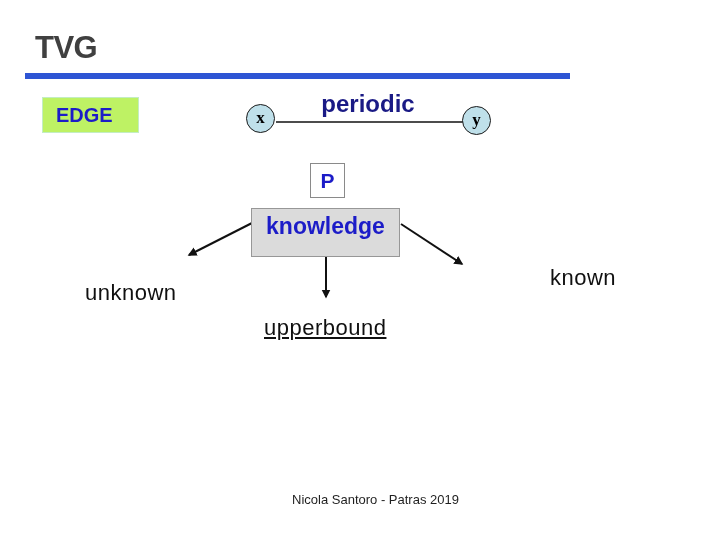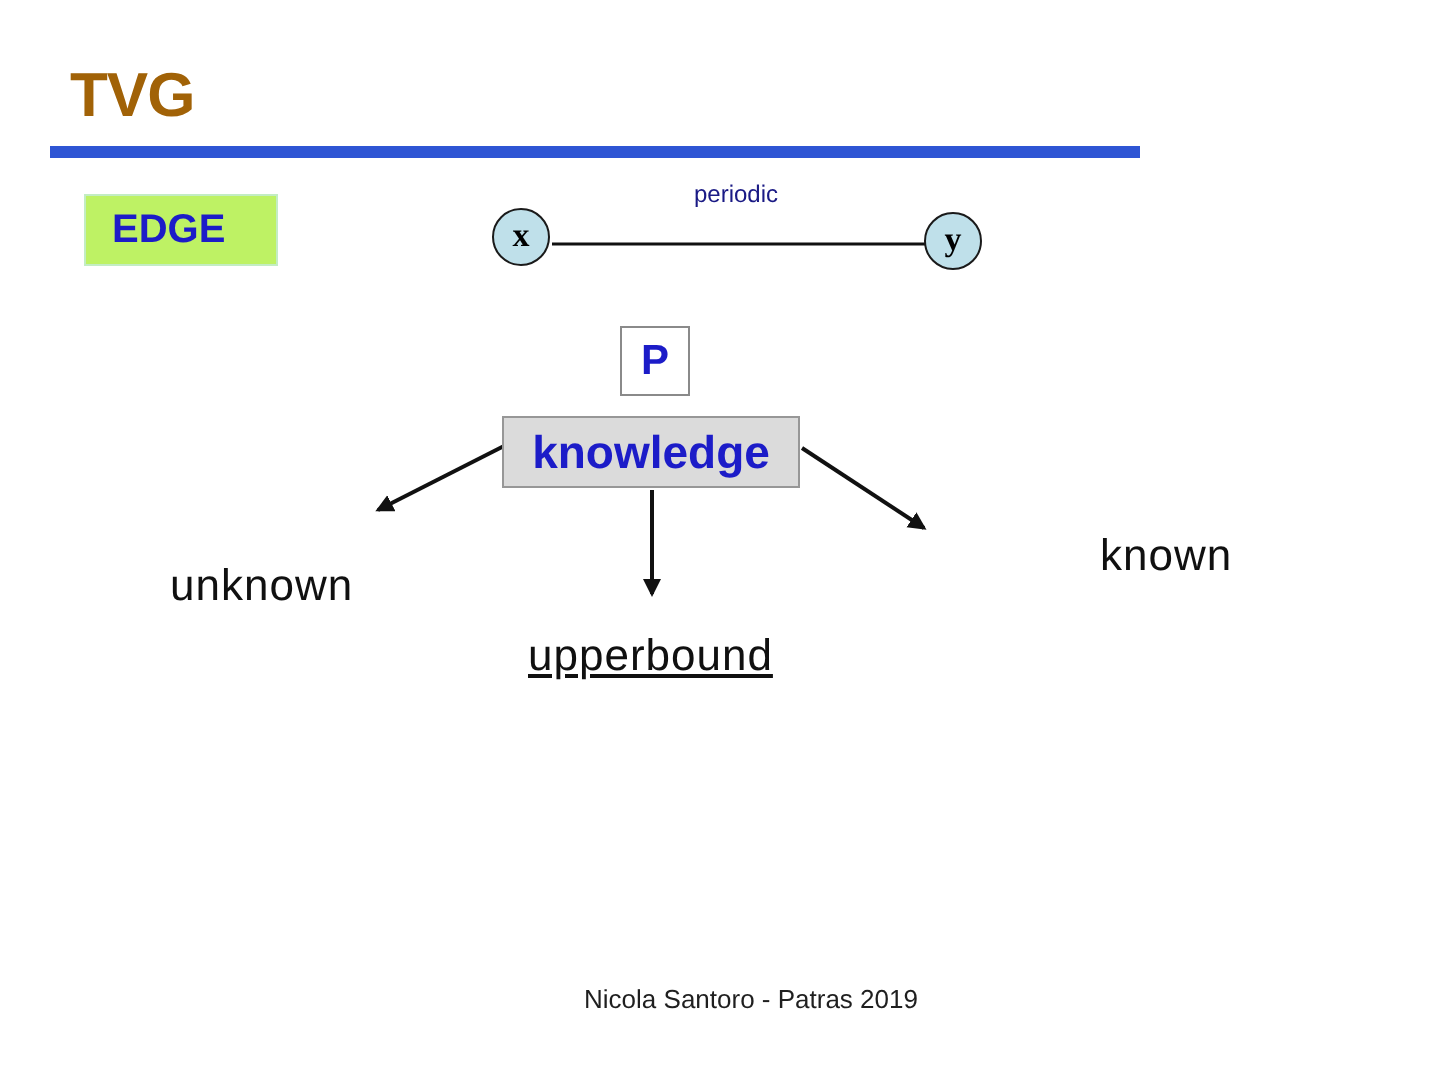--- a/index.html
+++ b/index.html
@@ -9,21 +9,21 @@
     position: relative;
     overflow: hidden;
     font-family: "Liberation Sans", sans-serif;
   }
   .abs { position: absolute; }
 
   .slide-title {
     left: 35px; top: 30px;
     font-size: 31px; font-weight: bold;
     letter-spacing: -0.5px;
-    color: #a16207;
+    color: #404040;
   }
   .title-rule {
     left: 25px; top: 73px;
     width: 545px; height: 6px;
     background: #2E55D4;
   }
   .edge-badge {
     left: 42px; top: 97px;
     width: 97px; height: 36px;
     background: #bef264;
@@ -32,21 +32,21 @@
     color: #1C1CC8;
     font-size: 20px; font-weight: bold;
     line-height: 34px;
     padding-left: 13px;
   }
   .relation-label {
     left: 298px; top: 90px;
     width: 140px;
     text-align: center;
     color: #1A1A85;
-    font-size: 12px; font-weight: normal;
+    font-size: 24px; font-weight: bold;
   }
   .node {
     width: 29px; height: 29px;
     border-radius: 50%;
     background: #BFE0EA;
     border: 1px solid #1a1a1a;
     box-sizing: border-box;
     text-align: center;
     font-family: "Liberation Serif", serif;
     font-weight: bold;
@@ -63,21 +63,21 @@
     background: #ffffff;
     border: 1px solid #8a8a8a;
     box-sizing: border-box;
     text-align: center;
     line-height: 33px;
     color: #1C1CC8;
     font-size: 21px; font-weight: bold;
   }
   .knowledge-box {
     left: 251px; top: 208px;
-    width: 149px; height: 36px;
+    width: 149px; height: 49px;
     background: #DBDBDB;
     border: 1px solid #979797;
     box-sizing: border-box;
     text-align: center;
     line-height: 34px;
     color: #1C1CC8;
     font-size: 23px; font-weight: bold;
   }
   .branch-label {
     color: #101010;

